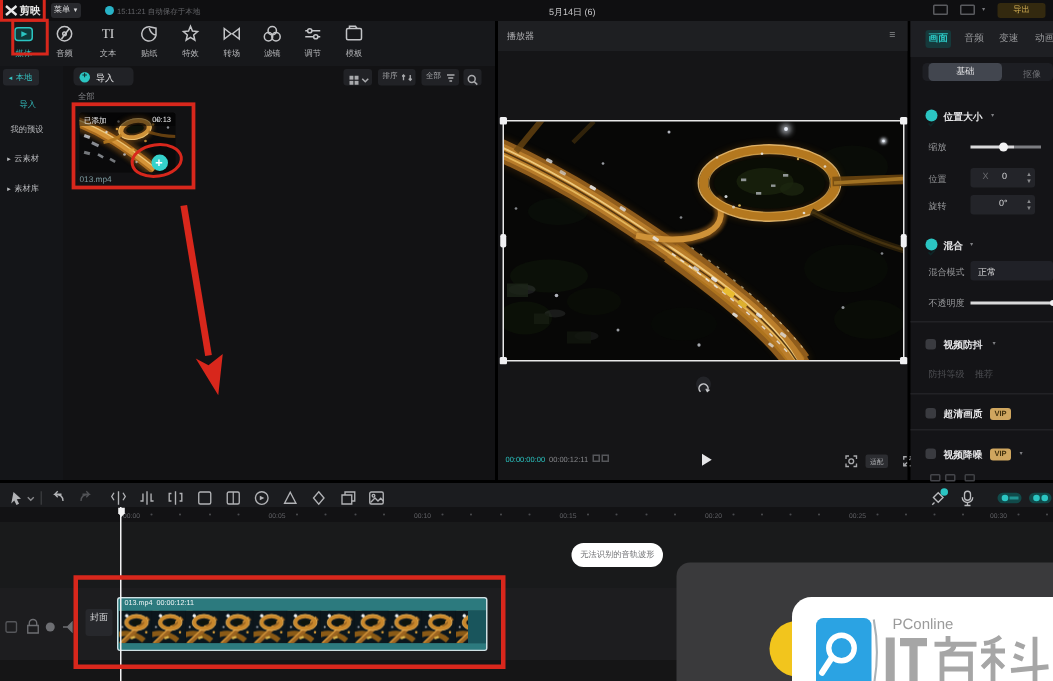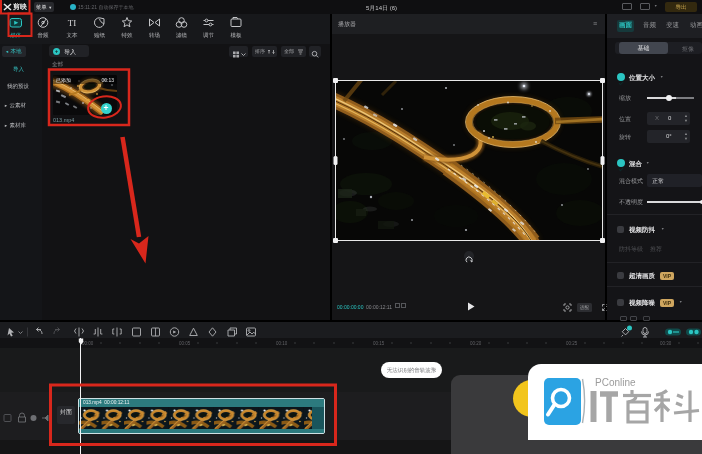--- a/index.html
+++ b/index.html
@@ -520,21 +520,21 @@
   <rect x="49" y="69.5" width="80" height="55.5" fill="none" stroke="#d8271c" stroke-width="2.5"></rect>
   <ellipse cx="104.5" cy="107" rx="16.5" ry="10.5" fill="none" stroke="#d8271c" stroke-width="2" transform="rotate(-8 104.5 107)"></ellipse>
   <path d="M122.5,137 L139,237" stroke="#d8271c" stroke-width="4.5"></path>
   <path d="M130.5,239 L139,243.5 L148.5,236 L145.5,263.5 Z" fill="#d8271c"></path>
   <rect x="50.5" y="385" width="285" height="59.5" fill="none" stroke="#d8271c" stroke-width="3"></rect>
 </svg>
 
 <div class="abs" style="left:381px;top:362px;width:61px;height:16px;background:#ffffff;border-radius:8px;color:#737477;font-size:5.5px;text-align:center;line-height:16px;">无法识别的音轨波形</div>
 
 <div class="abs" style="left:451px;top:375px;width:251px;height:79px;background:#3a3a3c;border-radius:9px 0 0 0;"></div>
-<div class="abs" style="left:505px;top:364px;width:197px;height:55px;">
+<div class="abs" style="left:505px;top:398px;width:197px;height:55px;">
   <div class="abs" style="left:8px;top:16px;width:37px;height:37px;border-radius:50%;background:#f2c51d;"></div>
   <div class="abs" style="left:23px;top:0;width:174px;height:76px;background:#ffffff;border-radius:13px 0 0 0;"></div>
   <div class="abs" style="left:39px;top:13.5px;width:37px;height:47px;background:#2ba3e3;border-radius:5px;"></div>
   <svg class="abs" style="left:76px;top:13px;" width="8" height="48" viewBox="0 0 8 48">
       <path d="M1.5,2 q4.2,21.5 0,44" stroke="#aab2b7" stroke-width="1.4" fill="none"></path>
     </svg>
   <svg class="abs" style="left:39px;top:13.5px;" width="37" height="47" viewBox="0 0 37 47">
     <circle cx="17" cy="20" r="8.5" fill="none" stroke="#ffffff" stroke-width="3.6"></circle>
     <path d="M10.5,26.5 L4,36.5" stroke="#ffffff" stroke-width="4" stroke-linecap="round"></path>
   </svg>

